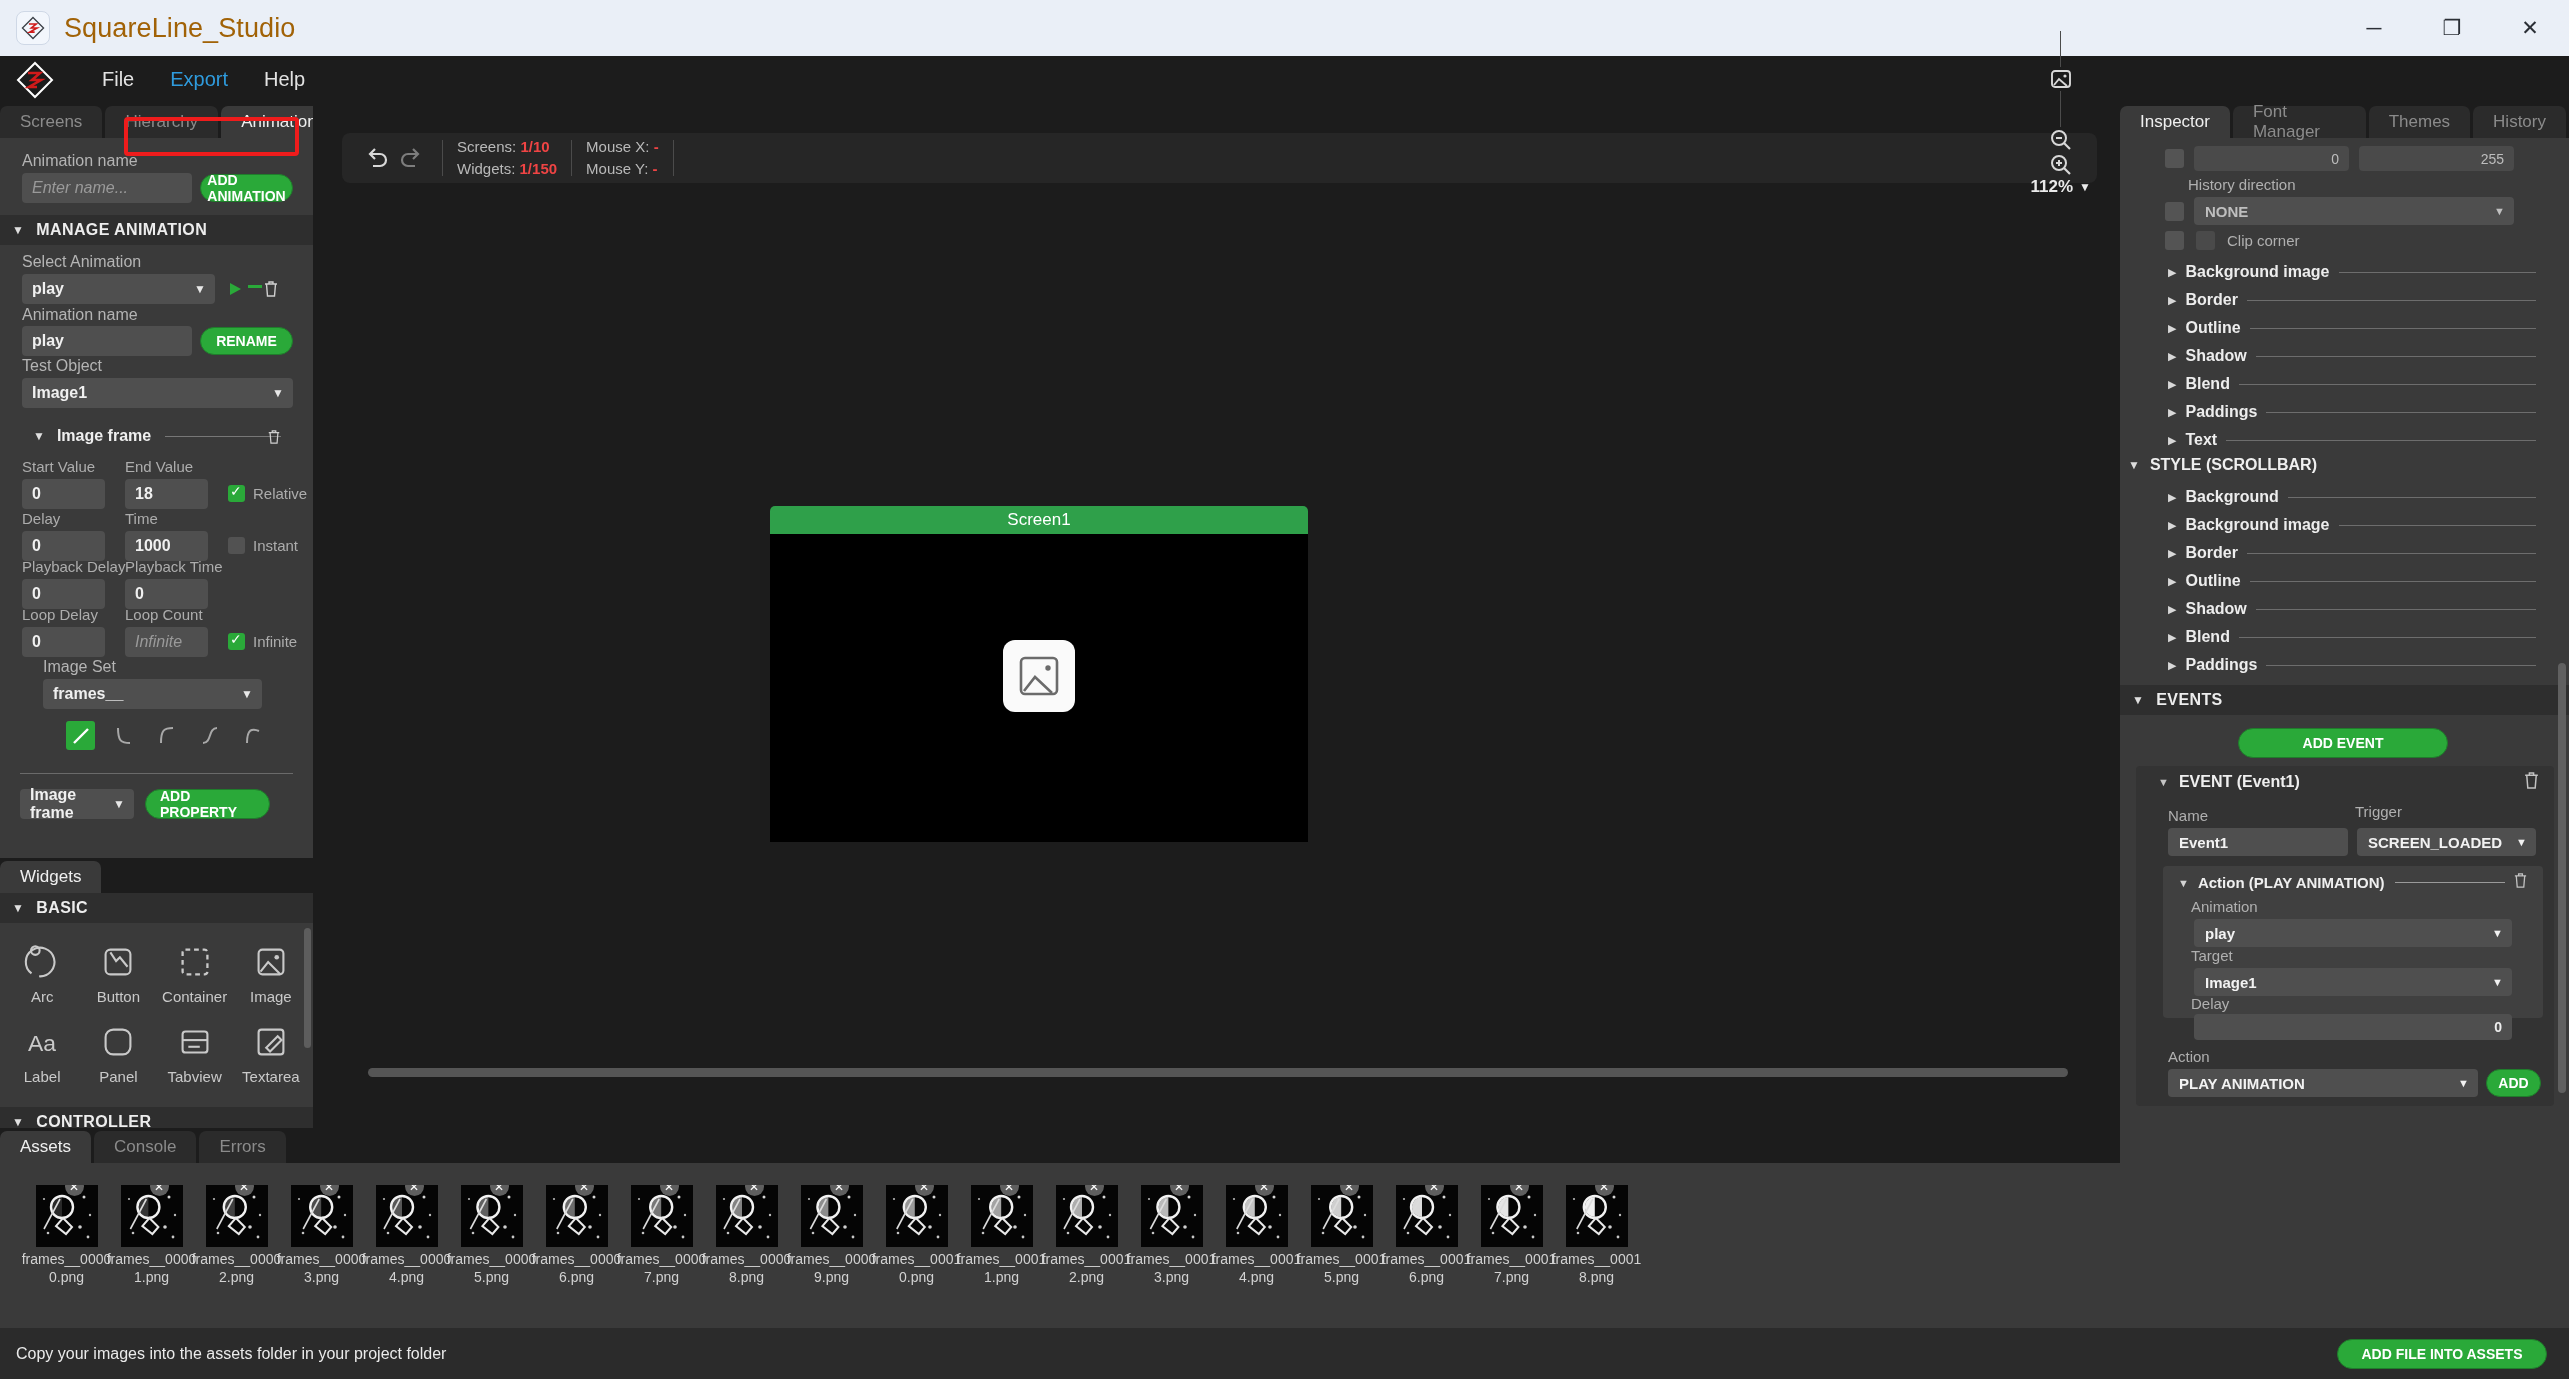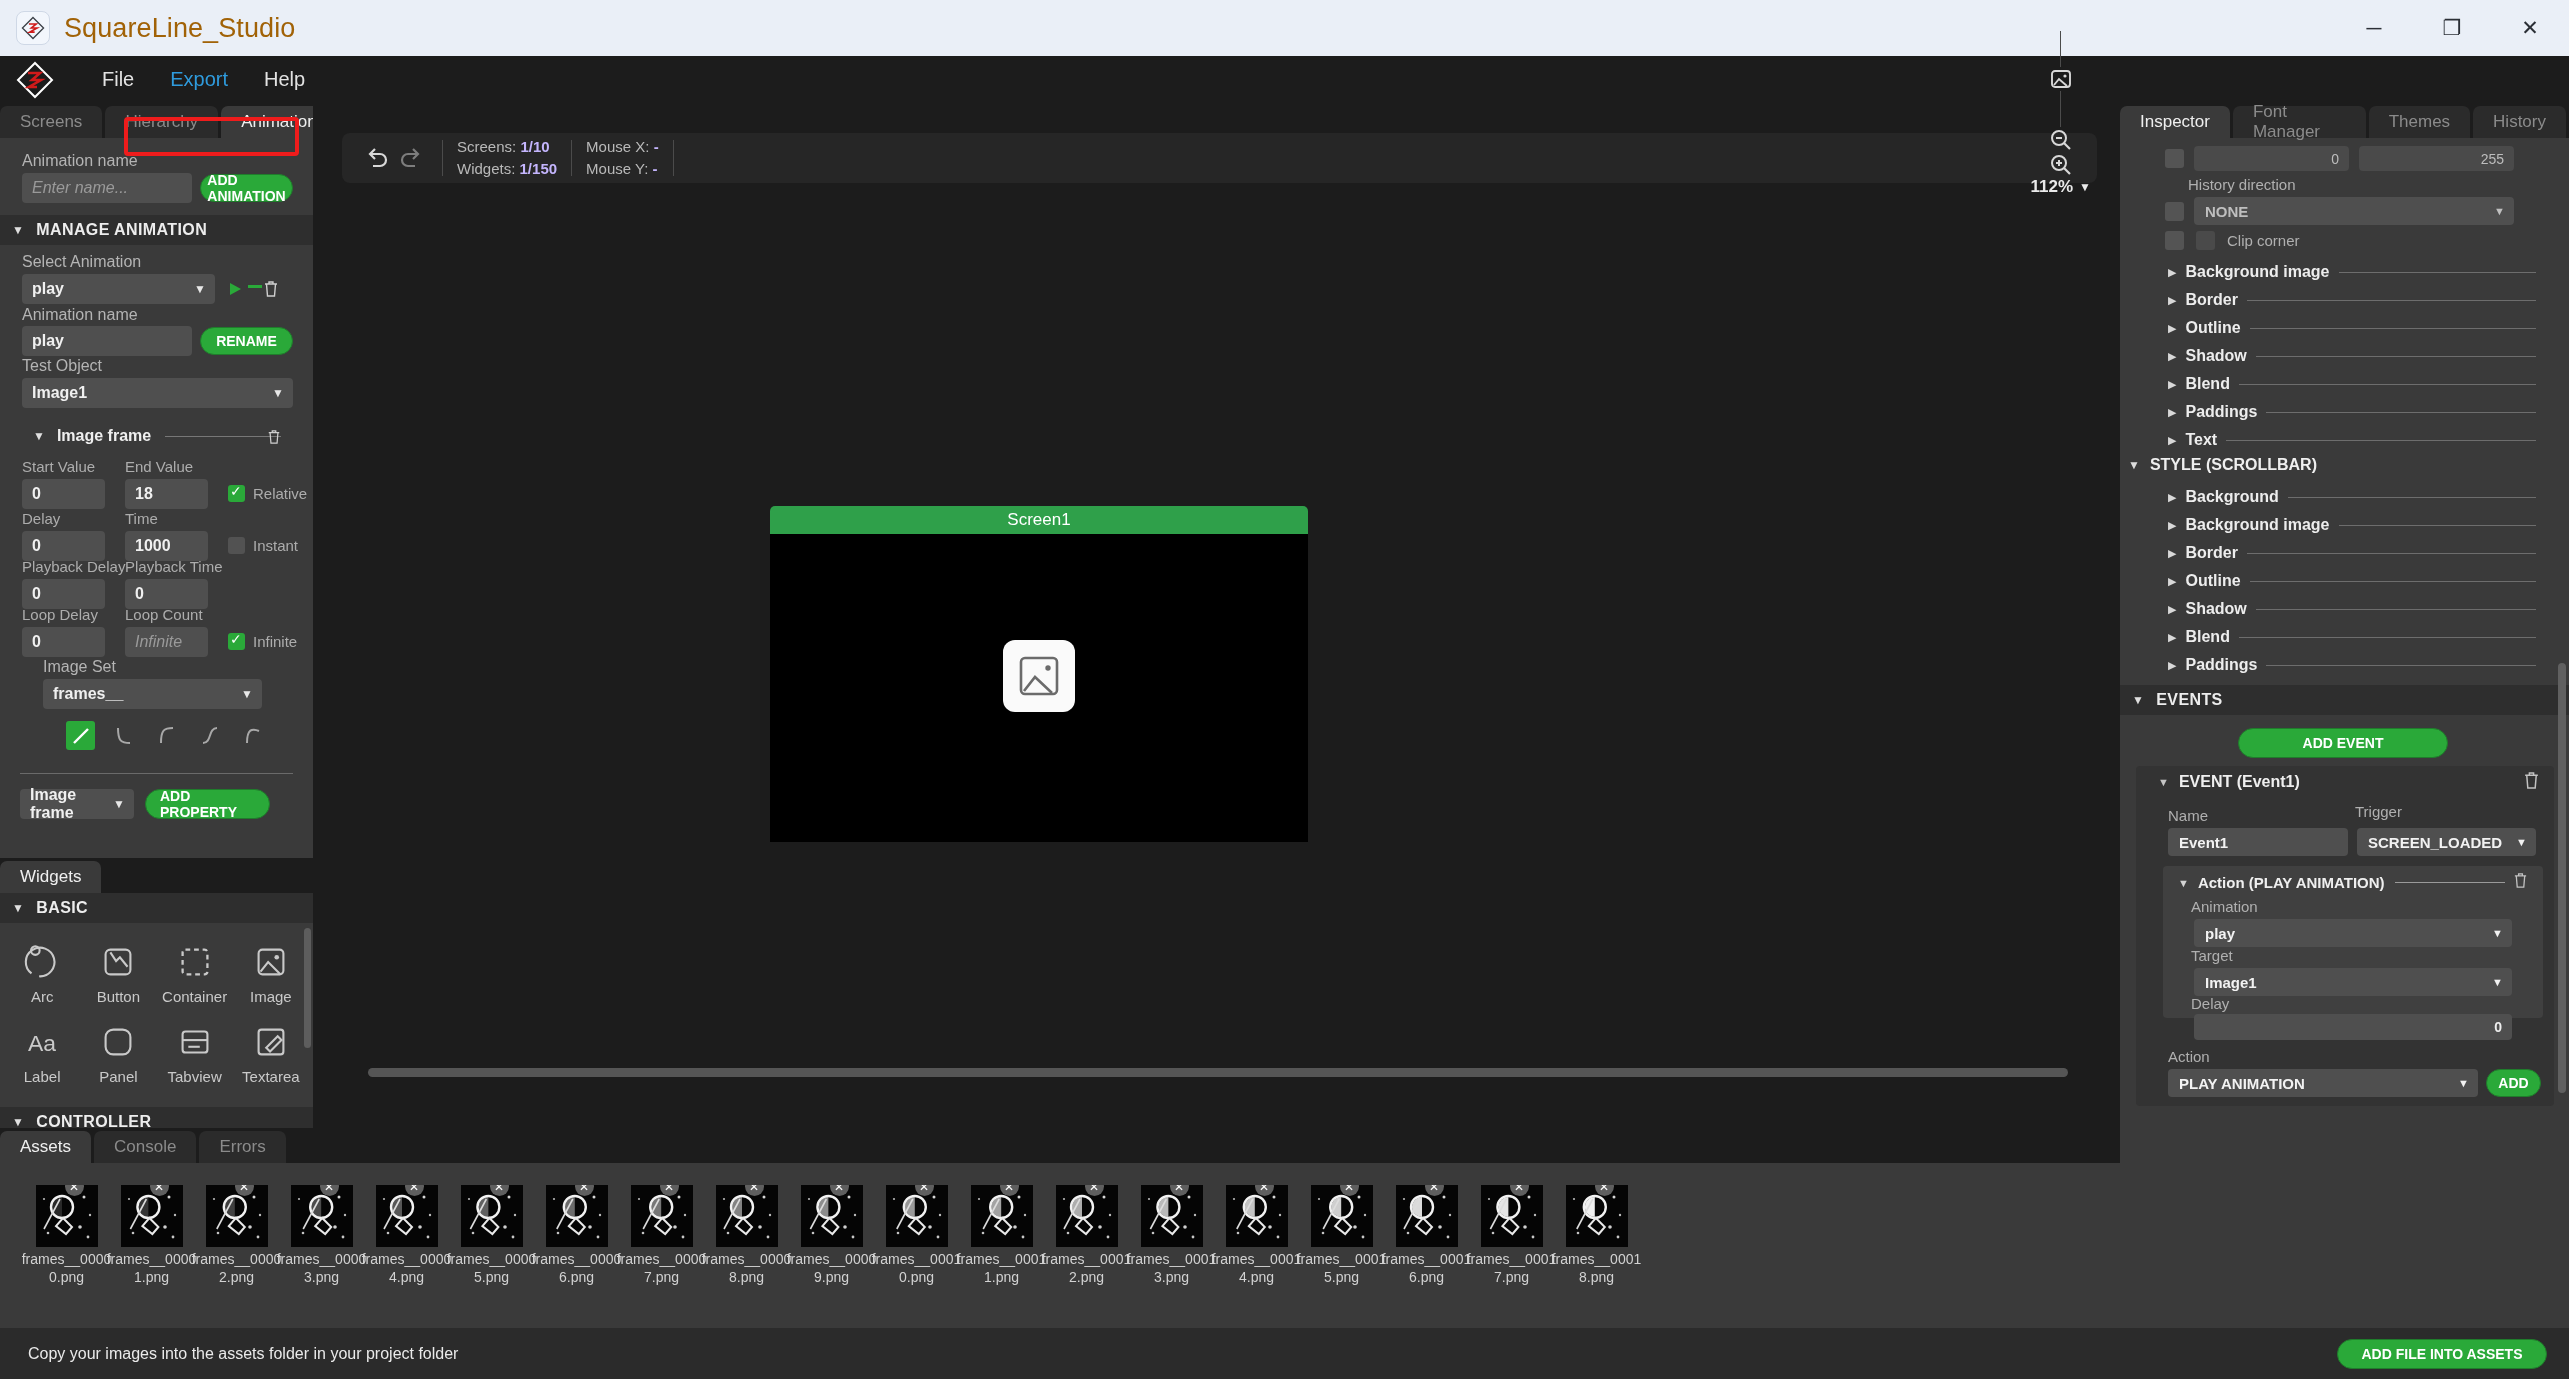--- a/index.html
+++ b/index.html
@@ -87,21 +87,21 @@
   .wg-cell svg{ width:42px; height:42px; }
   .wg-cell span{ font-size:15px; color:#c9c9c9; }
   #wg-sb{ position:absolute; right:2px; top:70px; width:7px; height:120px; background:#5d5d5d; border-radius:4px;}
 
   
   #center{ position:absolute; left:313px; top:47px; width:1807px; height:1025px; background:#1c1c1c; }
   #toolbar{ position:absolute; left:29px; top:30px; width:1755px; height:50px;
     background:#262626; border-radius:8px; display:flex; align-items:center; }
   .tbsep{ width:1px; height:36px; background:#4b4b4b; margin:0 14px; }
   .tb-stat{ font-size:15px; color:#b9b9b9; line-height:1.45; }
-  .tb-stat b{ color:#c4b5fd; font-weight:bold; }
+  .tb-stat b{ color:#ef4444; font-weight:bold; }
   #zoom-pct{ font-size:17px; color:#eaeaea; font-weight:bold; }
   #canvas-area{ position:absolute; left:29px; top:96px; width:1755px; height:880px; background:#1c1c1c;}
   #screen-wrap{ position:absolute; left:428px; top:307px; width:538px; height:340px;}
   #screen-title{ height:28px; background:#2fa04a; border-radius:5px 5px 0 0;
     display:flex; align-items:center; justify-content:center; color:#fff; font-size:17px;}
   #screen-body{ height:308px; background:#000; }
   #img-ph{ position:absolute; left:50%; top:50%; transform:translate(-50%,-50%);
     width:72px;height:72px; background:#fafafa; border-radius:12px;
     display:flex;align-items:center;justify-content:center; }
   #hsb{ position:absolute; left:368px; top:1012px; width:1700px; height:9px;
@@ -131,21 +131,21 @@
   #assets-strip{ position:absolute; left:0; top:35px; width:2120px; height:216px; background:#3a3a3a;}
   .asset{ position:absolute; width:105px; }
   .asset .thumb{ width:62px;height:62px; margin:0 auto; position:relative;
     background:#050505; overflow:hidden; }
   .asset .x{ position:absolute; right:14px; top:-8px; width:19px;height:19px;border-radius:50%;
     background:#5f5f5f; color:#fff; font-size:12px; display:flex;align-items:center;justify-content:center;}
   .asset .cap{ text-align:center; font-size:14px; color:#d2d2d2; line-height:1.25; margin-top:4px;}
 
   
   #statusbar{ position:absolute; left:0; top:1272px; width:2569px; height:51px; background:#2b2b2b;
-    display:flex; align-items:center;padding-left:12px; }
+    display:flex; align-items:center; }
   #status-text{ font-size:16px; color:#eaeaea; margin-left:16px; }
   #add-file-btn{ margin-left:auto; margin-right:22px; }
 </style>
 </head>
 <body>
 
 <div id="os-titlebar">
   <div class="app-ico">
     <svg viewBox="0 0 32 32">
         <polygon points="16,3 29,16 16,29 3,16" fill="none" stroke="#3a3f46" stroke-width="1.6"></polygon>

